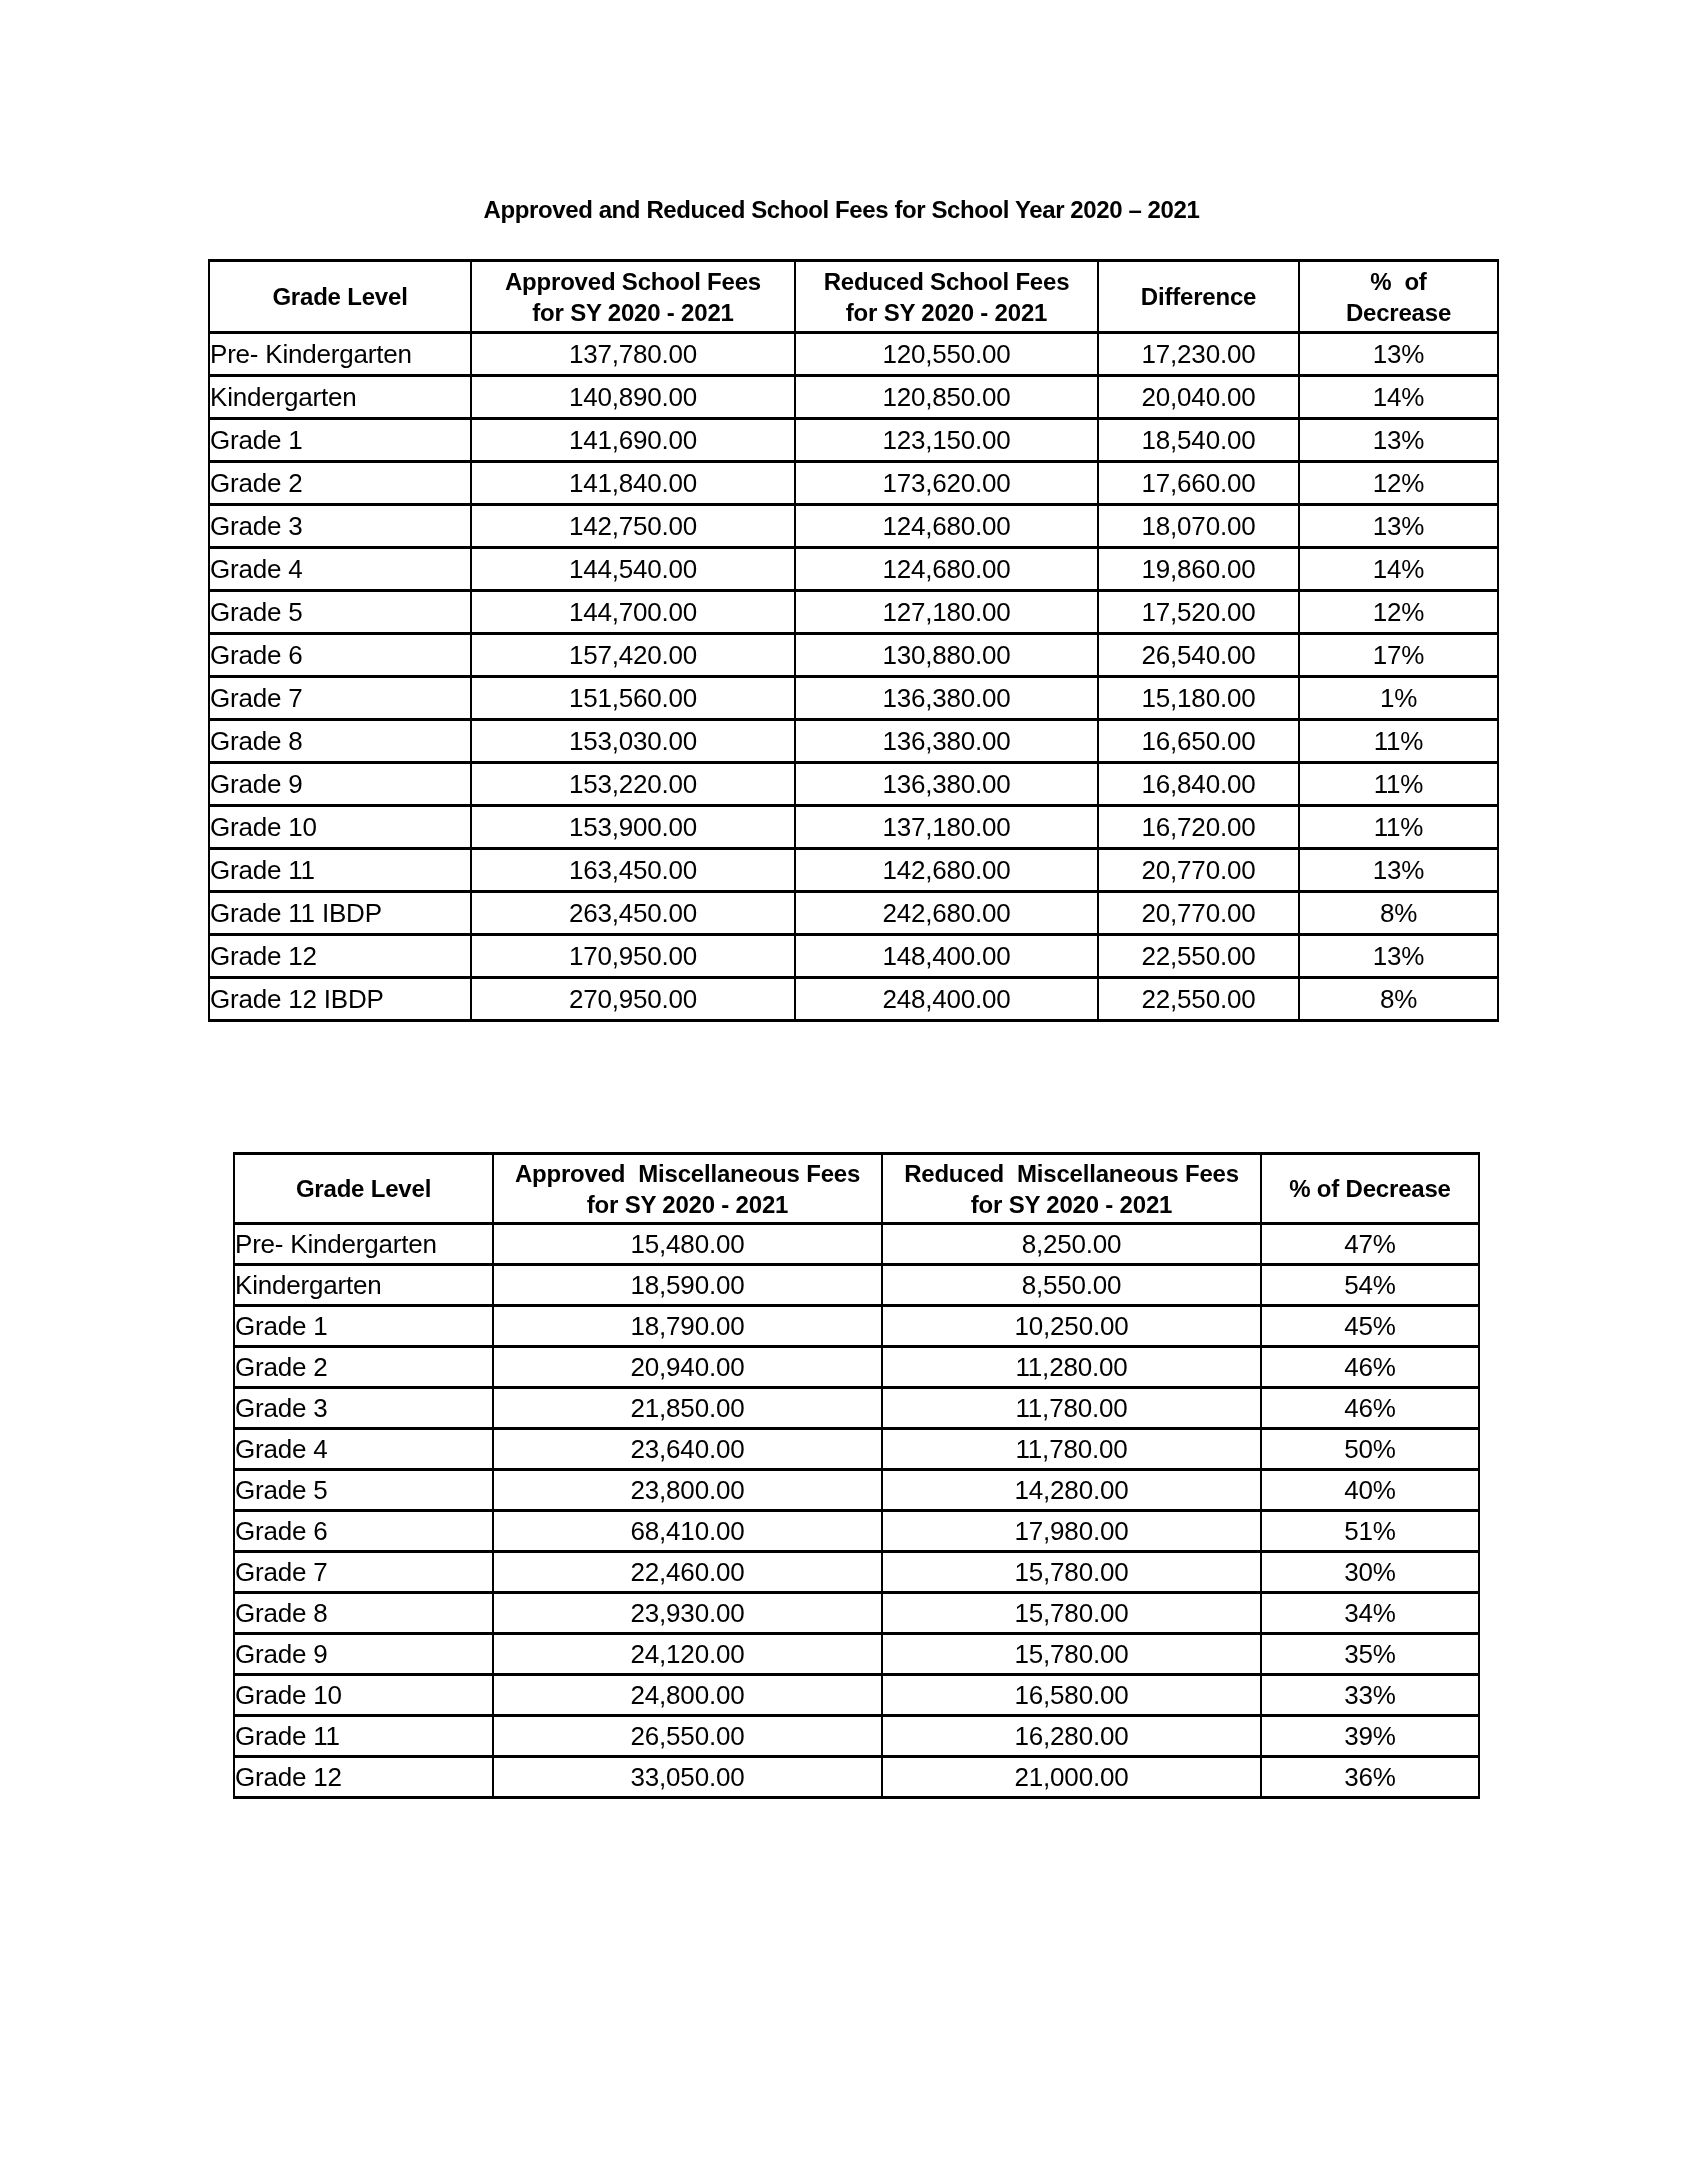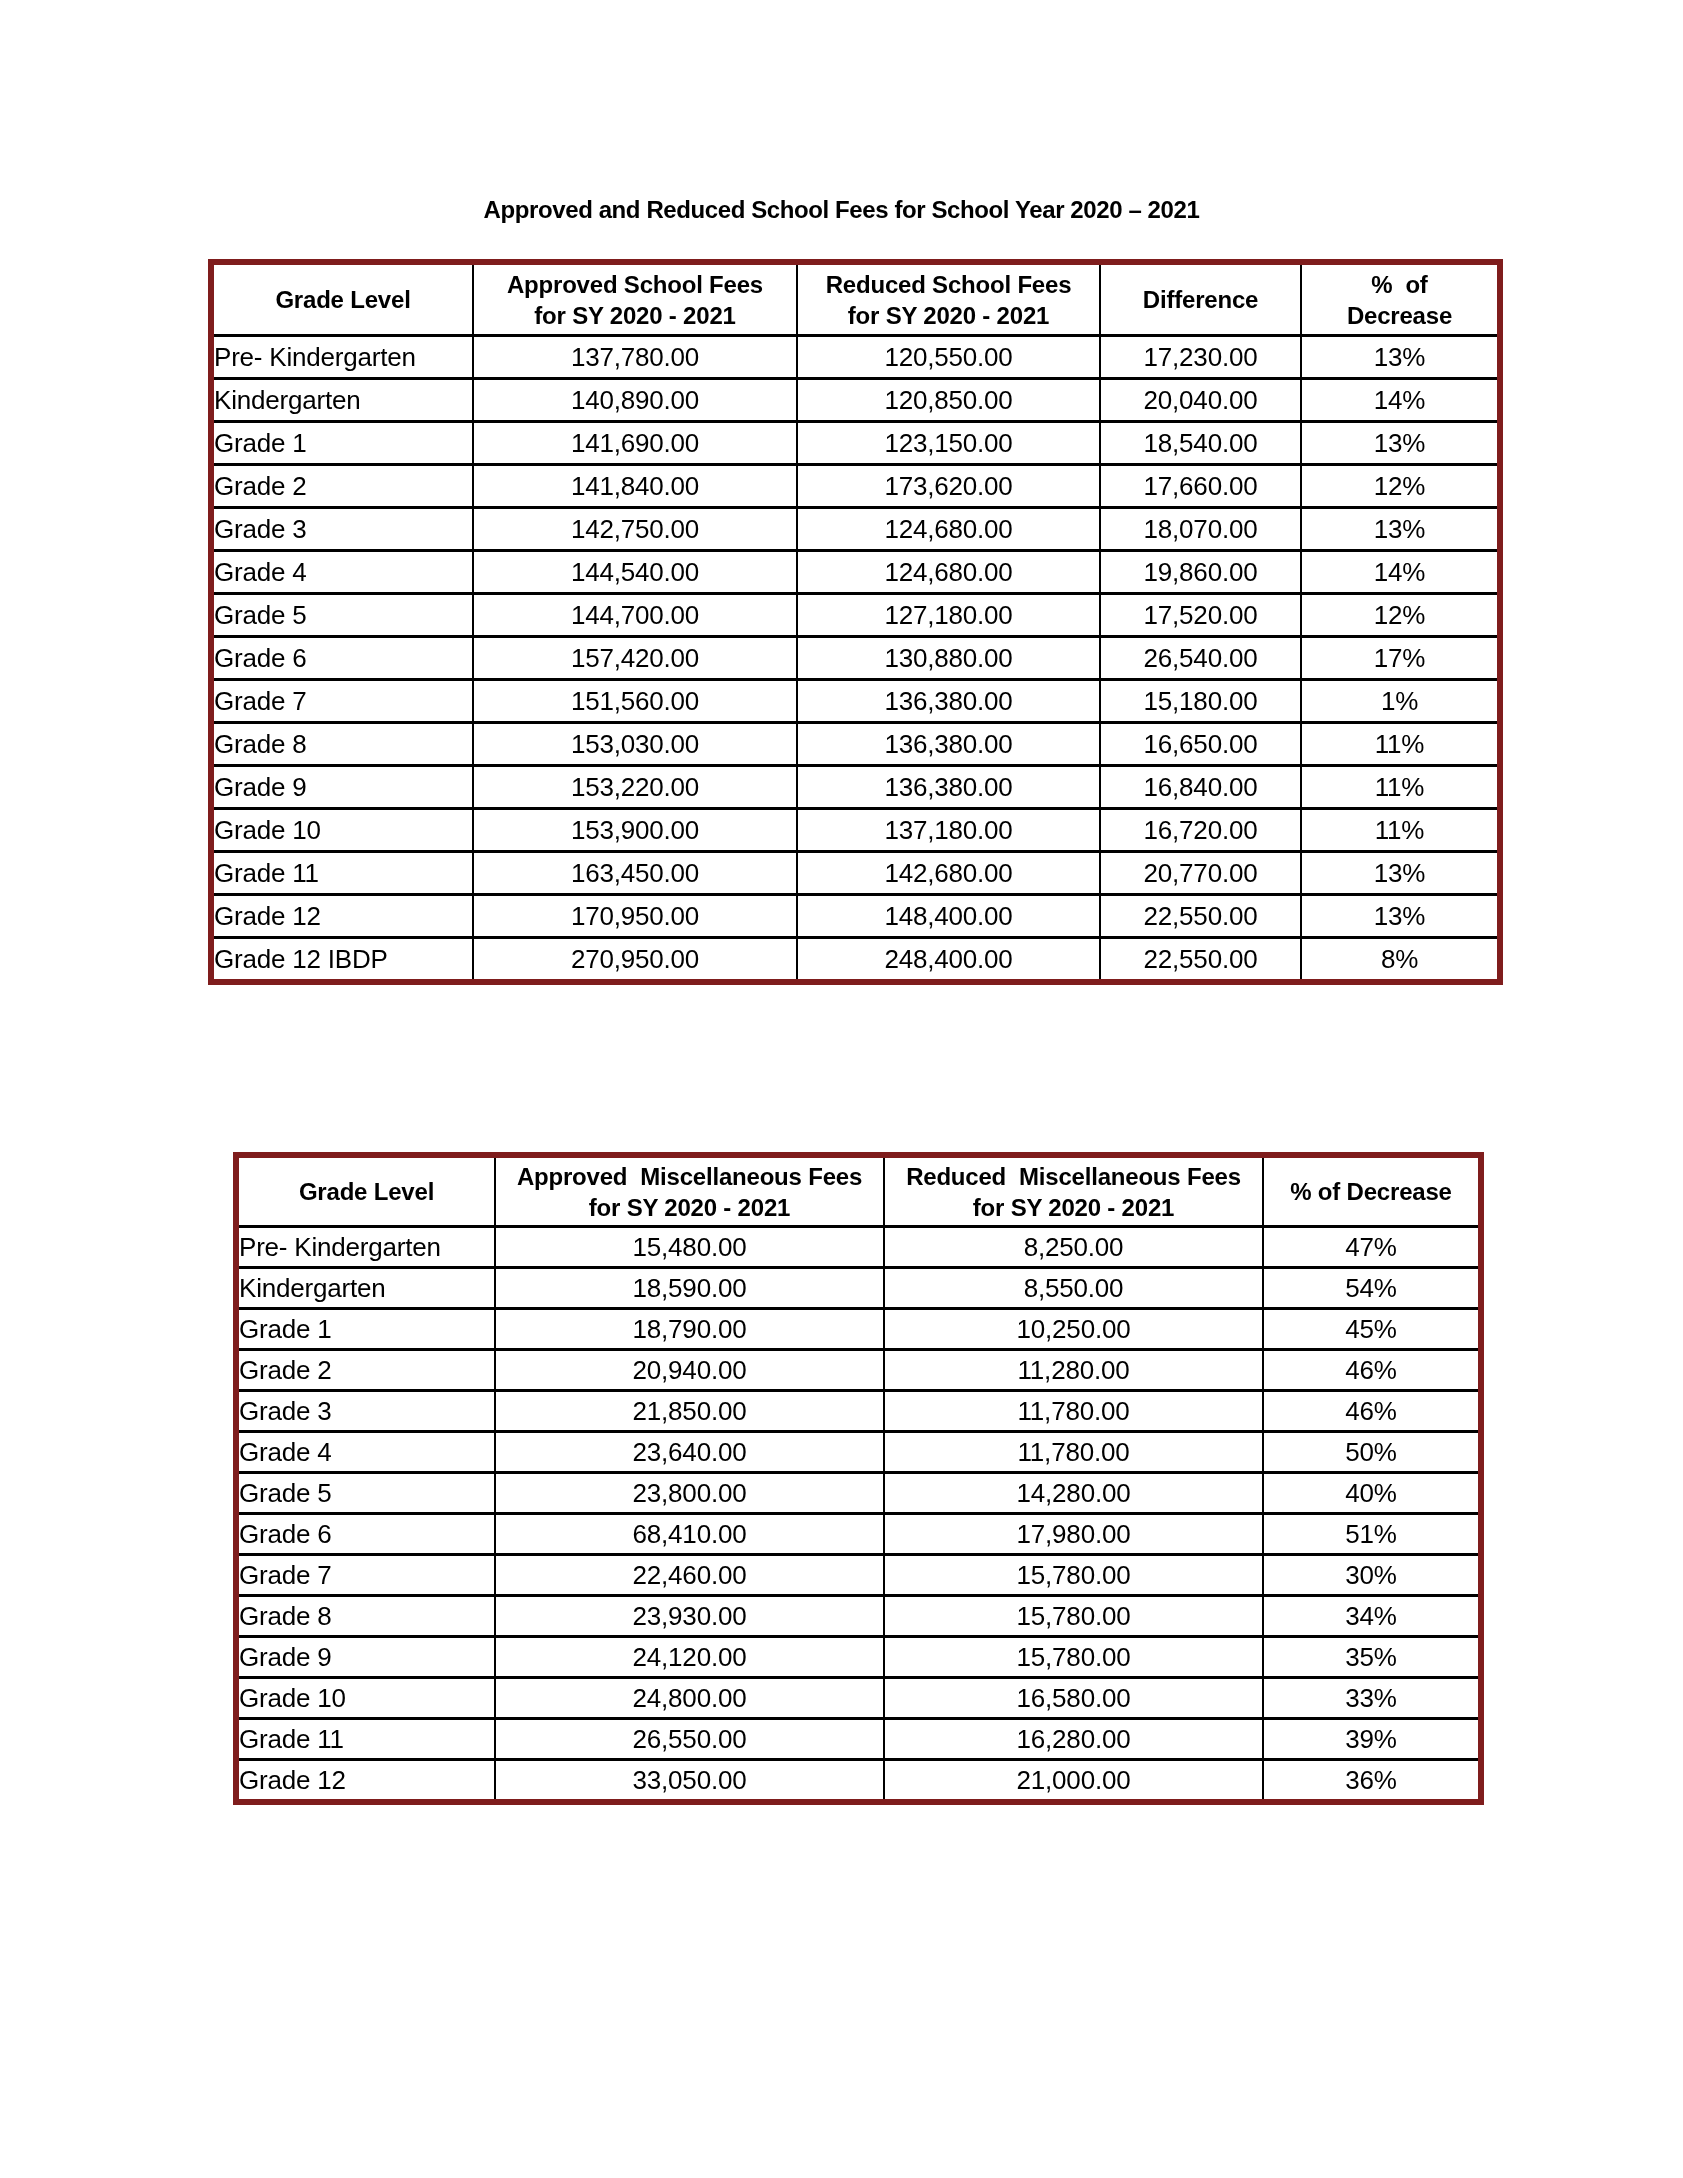--- a/index.html
+++ b/index.html
@@ -31,21 +31,21 @@
     letter-spacing: -0.4px;
     white-space: pre;
   }
   #title-1 { top: 196px; }
   #title-2 { top: 1089px; }
 
   table.fees-table {
     position: absolute;
     border-collapse: collapse;
     table-layout: fixed;
-    border: 6px solid #7f1d1d;
+    border: 2px solid #7f1d1d;
     background: #fff;
   }
   #table-1 { top: 259px;  left: 208px; width: 1289px; }
   #table-2 { top: 1152px; left: 233px; width: 1245px; }
 
   table.fees-table th,
   table.fees-table td {
     border-left: 2px solid #000;
     border-right: 2px solid #000;
     border-top: 3px solid #000;
@@ -196,20 +196,27 @@
           <td class="value-cell">11%</td>
         </tr>
         <tr>
           <td class="grade-cell">Grade 11</td>
           <td class="value-cell">163,450.00</td>
           <td class="value-cell">142,680.00</td>
           <td class="value-cell">20,770.00</td>
           <td class="value-cell">13%</td>
         </tr>
         <tr>
+          <td class="grade-cell">Grade 11 IBDP</td>
+          <td class="value-cell">263,450.00</td>
+          <td class="value-cell">242,680.00</td>
+          <td class="value-cell">20,770.00</td>
+          <td class="value-cell">8%</td>
+        </tr>
+        <tr>
           <td class="grade-cell">Grade 12</td>
           <td class="value-cell">170,950.00</td>
           <td class="value-cell">148,400.00</td>
           <td class="value-cell">22,550.00</td>
           <td class="value-cell">13%</td>
         </tr>
         <tr>
           <td class="grade-cell">Grade 12 IBDP</td>
           <td class="value-cell">270,950.00</td>
           <td class="value-cell">248,400.00</td>

